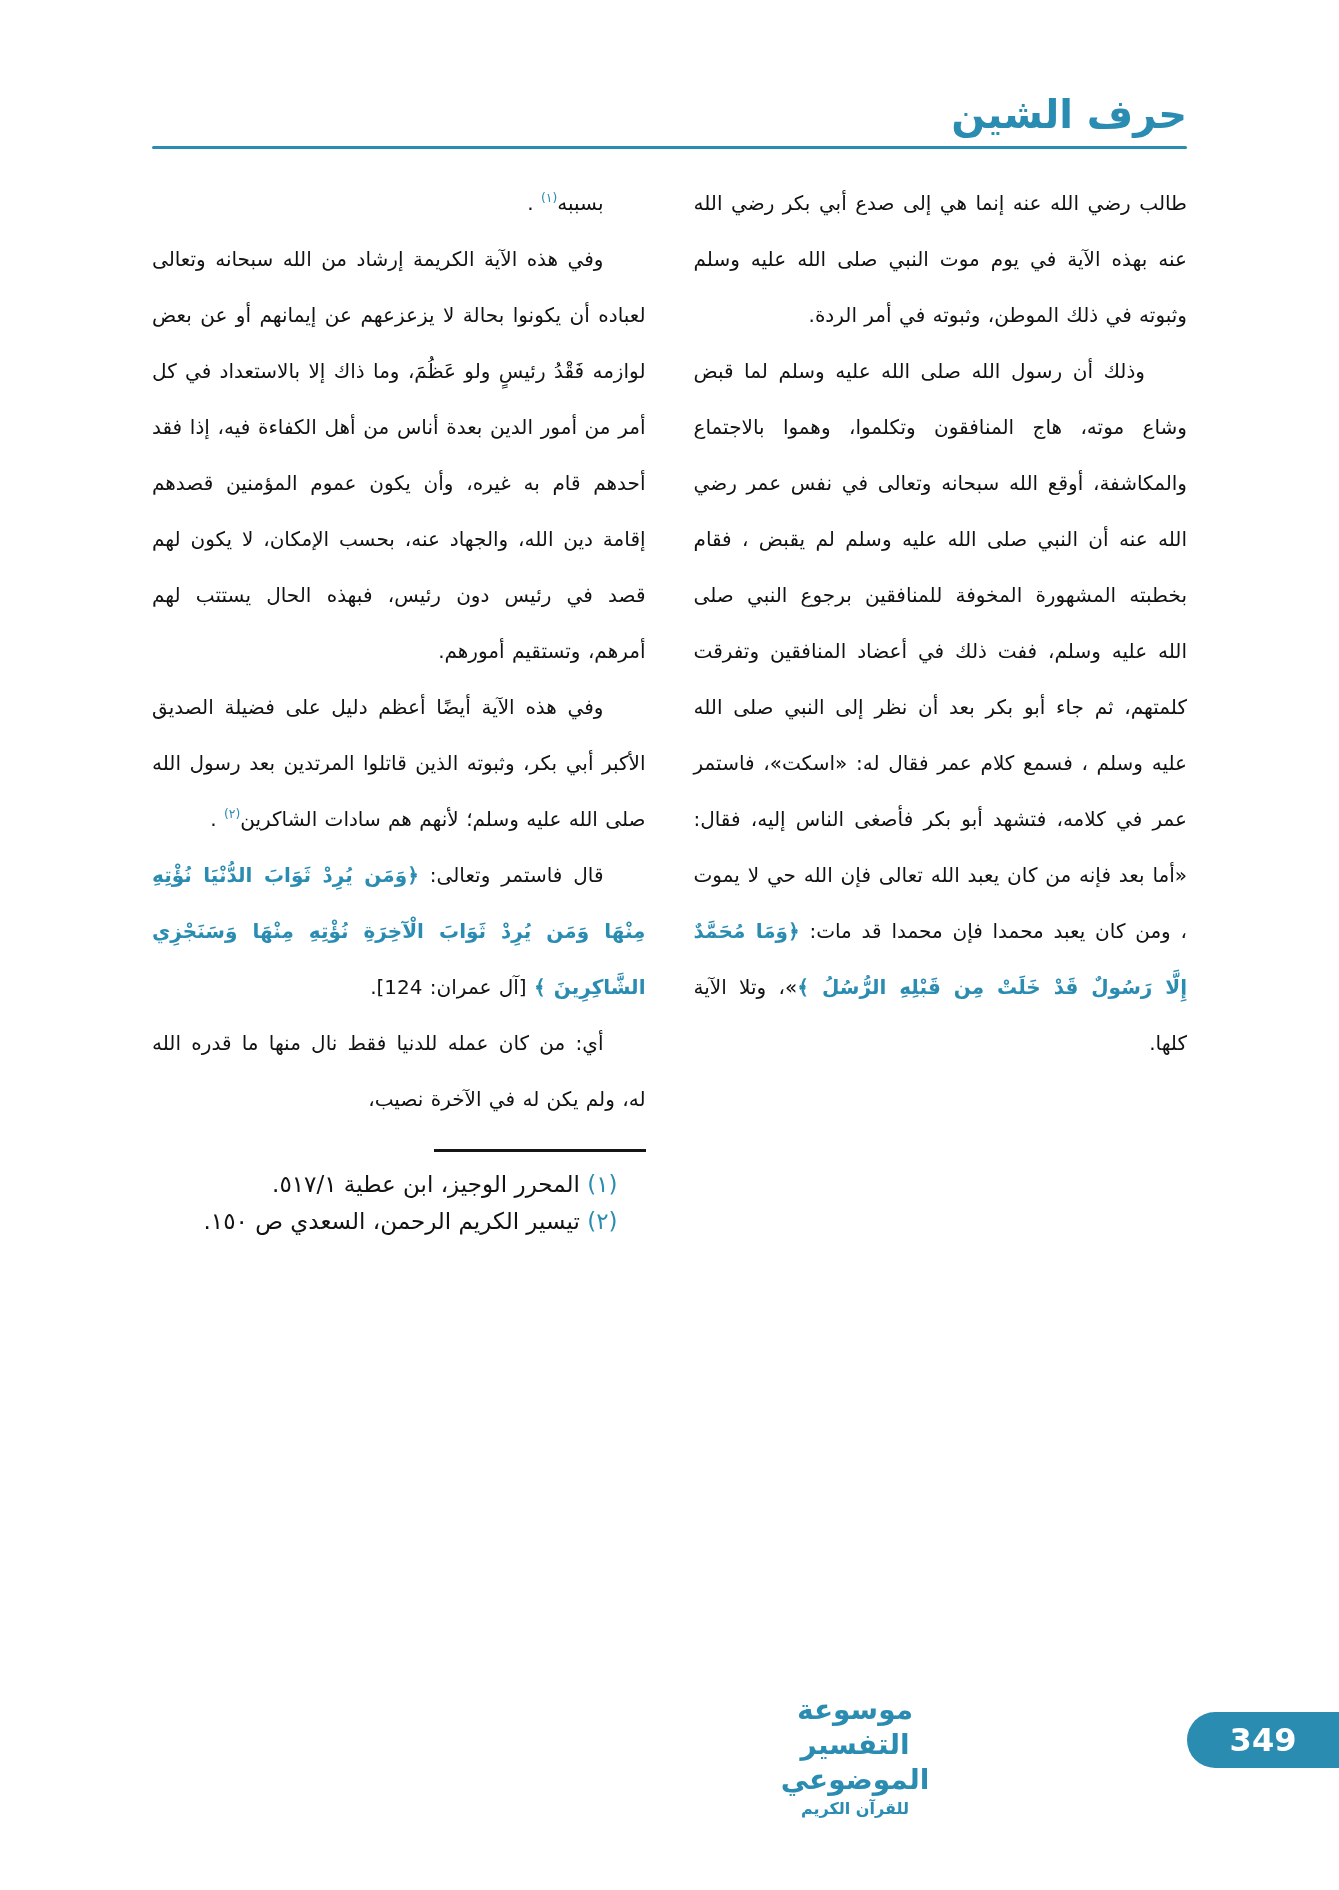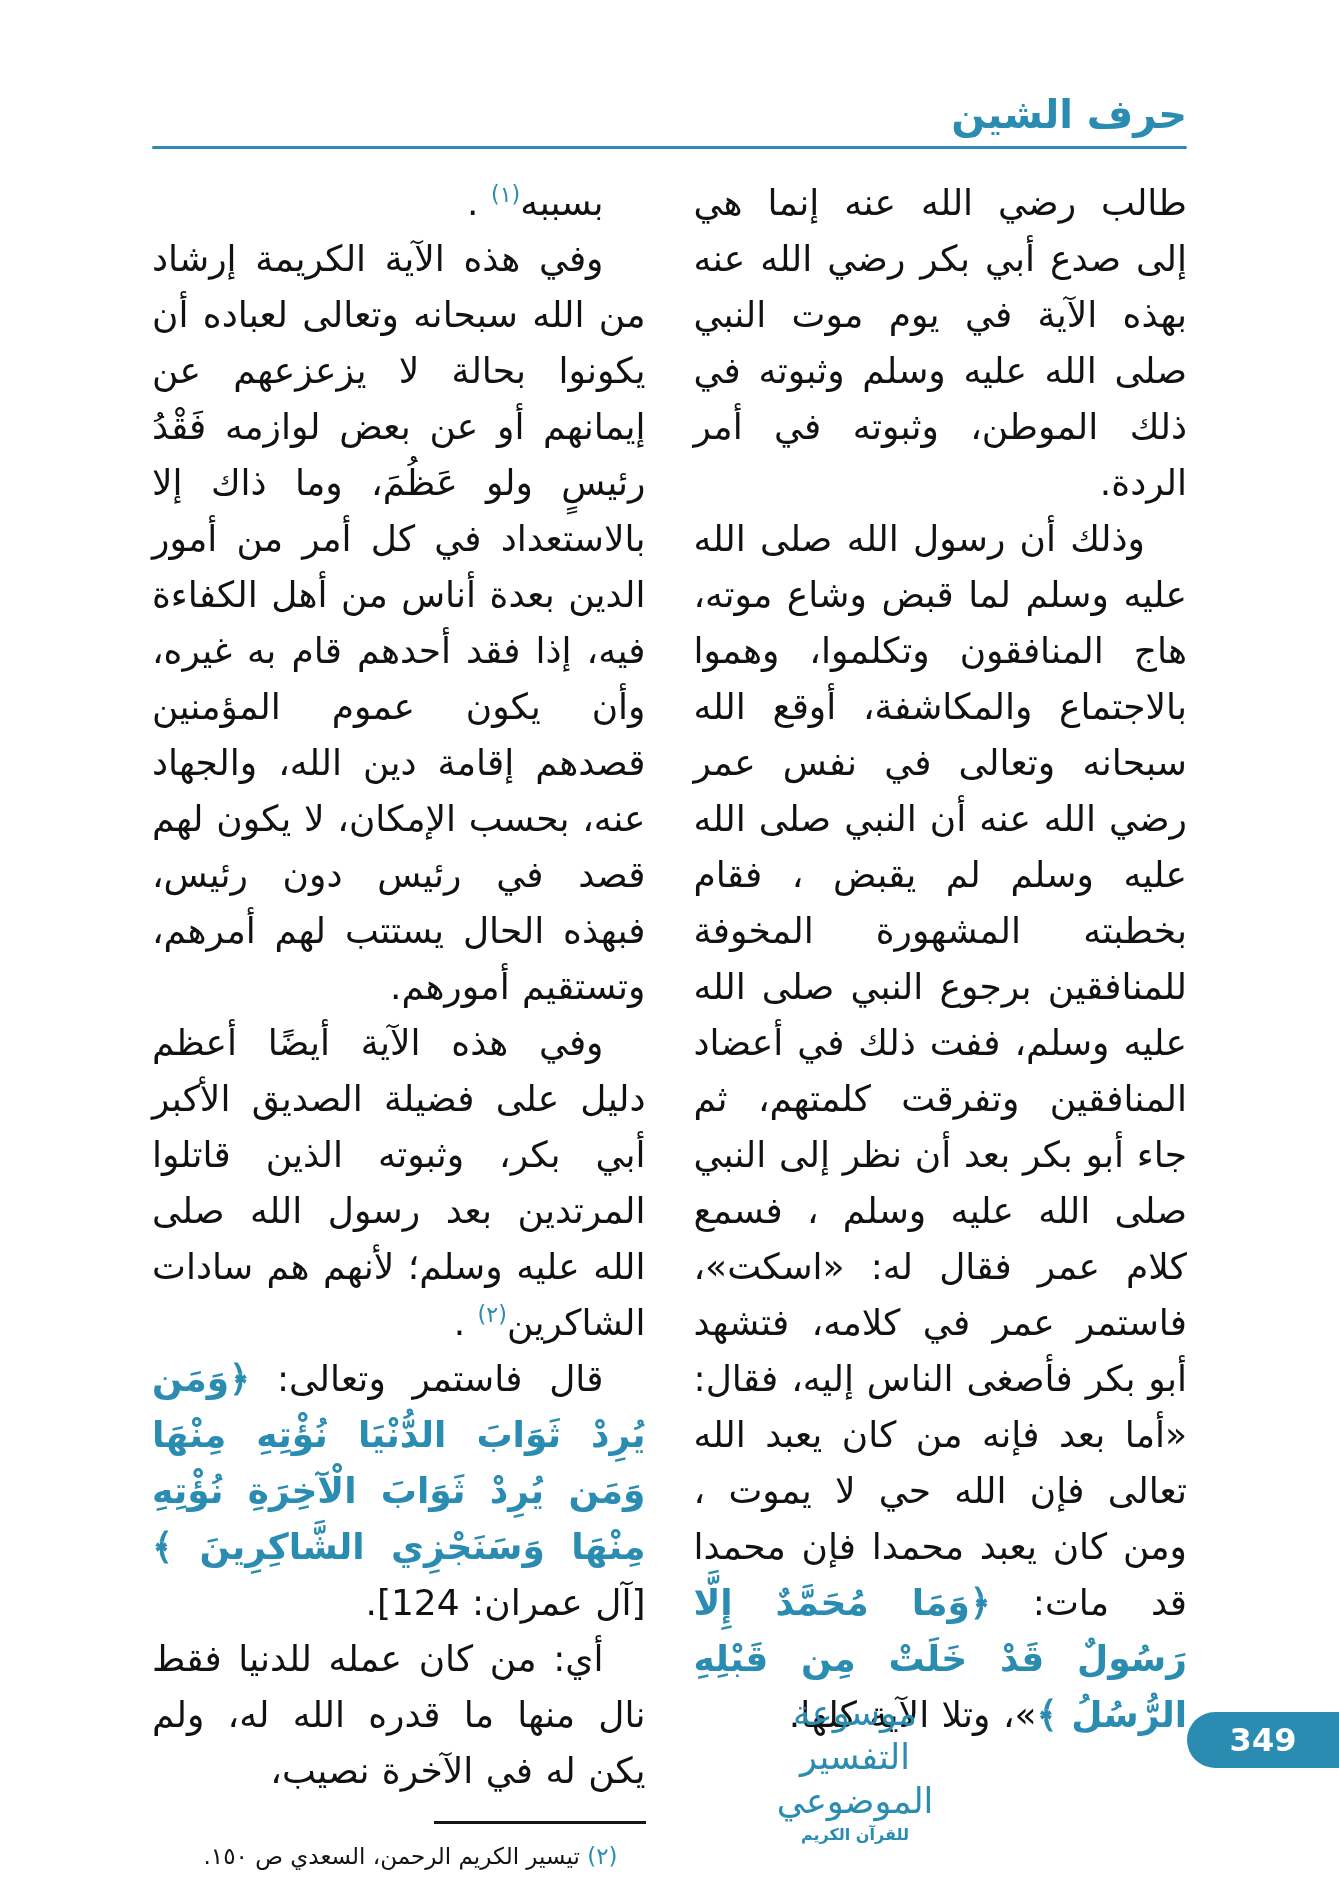--- a/index.html
+++ b/index.html
@@ -38,21 +38,21 @@
   
   .columns{
     display:flex;
     gap:48px;
     padding:26px 152px 0 152px;
     align-items:stretch;
   }
   .col{ flex:1 1 0; min-width:0; }
   .col-left{ display:flex; flex-direction:column; }
   .para{
-    font-size:36px;
+    font-size:20px;
     line-height:56px;
     text-align:justify;
     text-align-last:right;
     word-spacing:1px;
   }
   .para.indent{ text-indent:42px; }
   .seg-text{ color:var(--ink); }
   .seg-verse{
     color:var(--accent);
     font-weight:bold;
@@ -83,22 +83,22 @@
   
   .logo{
     position:absolute;
     top:1692px;
     left:752px;
     width:206px;
     text-align:center;
     color:var(--accent);
   }
   .logo-calligraphy{
-    font-size:35px;
-    font-weight:normal;
+    font-size:28px;
+    font-weight:bold;
     line-height:1.25;
     letter-spacing:-1px;
   }
   .logo-sub{
     margin-top:2px;
     font-size:16px;
     font-weight:bold;
   }
   .page-badge{
     position:absolute;
@@ -140,20 +140,21 @@
           <p class="para indent"><span class="seg-text">بسببه</span><span class="seg-sup">(١)</span><span class="seg-text"> .</span></p>
           <p class="para indent"><span class="seg-text">وفي هذه الآية الكريمة إرشاد من الله سبحانه وتعالى لعباده أن يكونوا بحالة لا يزعزعهم عن إيمانهم أو عن بعض لوازمه فَقْدُ رئيسٍ ولو عَظُمَ، وما ذاك إلا بالاستعداد في كل أمر من أمور الدين بعدة أناس من أهل الكفاءة فيه، إذا فقد أحدهم قام به غيره، وأن يكون عموم المؤمنين قصدهم إقامة دين الله، والجهاد عنه، بحسب الإمكان، لا يكون لهم قصد في رئيس دون رئيس، فبهذه الحال يستتب لهم أمرهم، وتستقيم أمورهم.</span></p>
           <p class="para indent"><span class="seg-text">وفي هذه الآية أيضًا أعظم دليل على فضيلة الصديق الأكبر أبي بكر، وثبوته الذين قاتلوا المرتدين بعد رسول الله صلى الله عليه وسلم؛ لأنهم هم سادات الشاكرين</span><span class="seg-sup">(٢)</span><span class="seg-text"> .</span></p>
           <p class="para indent"><span class="seg-text">قال فاستمر وتعالى: </span><span class="seg-verse">﴿وَمَن يُرِدْ ثَوَابَ الدُّنْيَا نُؤْتِهِ مِنْهَا وَمَن يُرِدْ ثَوَابَ الْآخِرَةِ نُؤْتِهِ مِنْهَا وَسَنَجْزِي الشَّاكِرِينَ ﴾</span><span class="seg-ref"> [آل عمران: 124].</span></p>
           <p class="para indent"><span class="seg-text">أي: من كان عمله للدنيا فقط نال منها ما قدره الله له، ولم يكن له في الآخرة نصيب،</span></p>
         </div>
 
       <div class="footnotes">
         <div class="footnote-rule"></div>
         <ol class="footnote-list" id="footnote-list">
+            <li><span class="fn-marker">(١)</span><span class="fn-text">&nbsp;المحرر الوجيز، ابن عطية ٥١٧/١.</span></li>
             <li><span class="fn-marker">(٢)</span><span class="fn-text">&nbsp;تيسير الكريم الرحمن، السعدي ص ١٥٠.</span></li>
           </ol>
       </div>
     </section>
   </main>
 
   <div class="logo">
     <div class="logo-calligraphy">موسوعة التفسير الموضوعي</div>
     <div class="logo-sub">للقرآن الكريم</div>
   </div>

